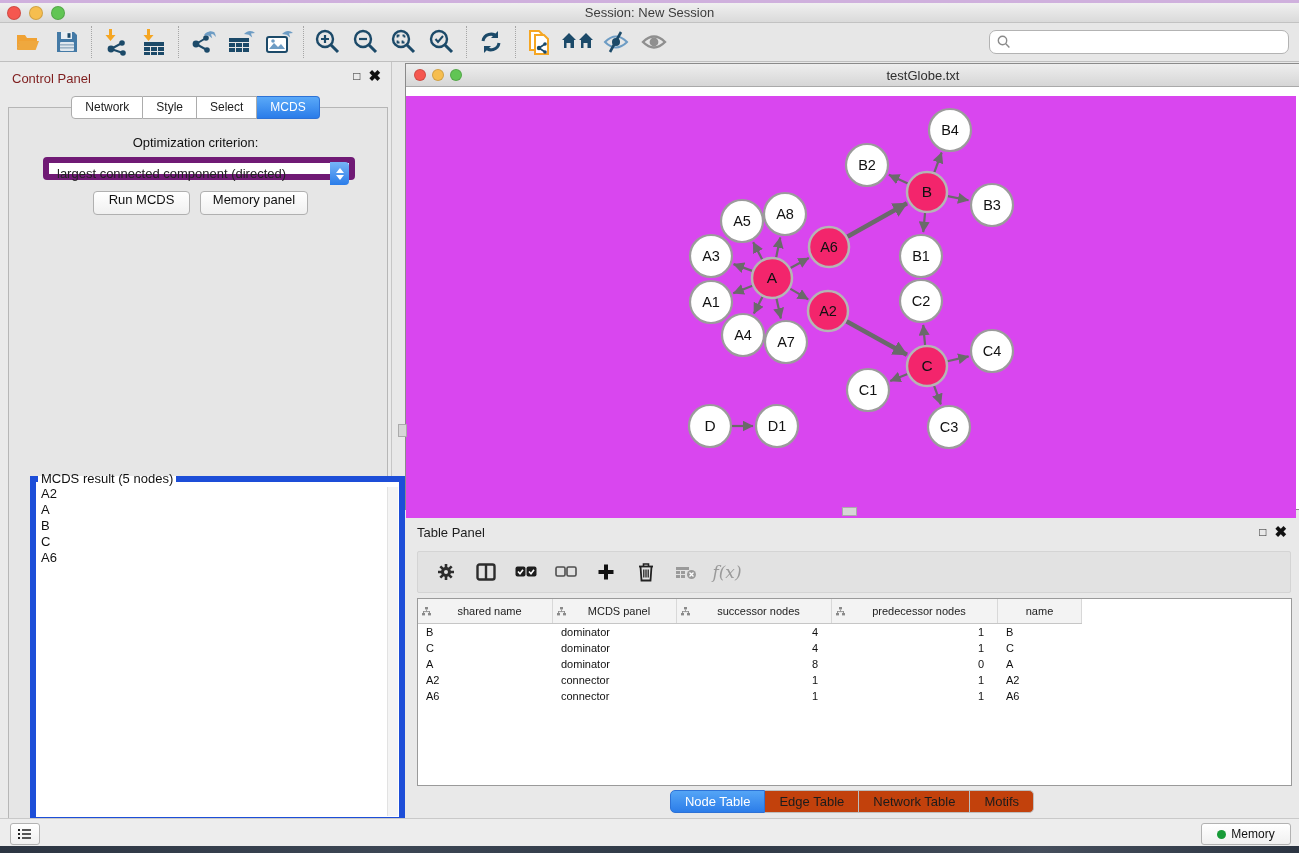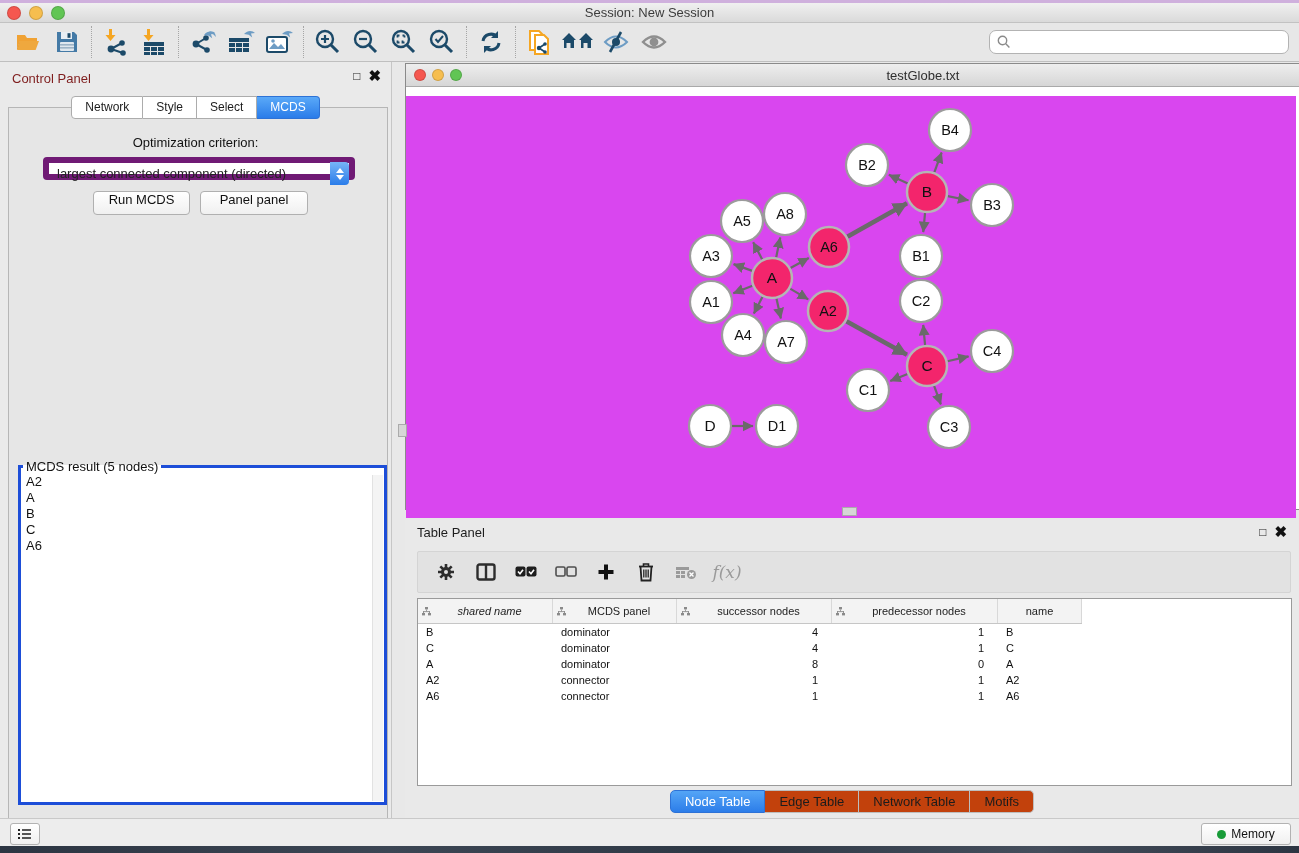--- a/index.html
+++ b/index.html
@@ -30,21 +30,21 @@
   .tab:last-child{border-radius:0 4px 4px 0}
   .tab.active{background:linear-gradient(#5aa9f8,#2a7ce9);border-color:#2d72d6;color:#fff}
   .opt-label{position:absolute;top:73px;left:0;width:100%;text-align:center;font-size:13px;color:#111}
   .dropdown{position:absolute;left:43px;top:95px;width:312px;height:23px;background:#fff;border:6px solid #701a75;border-radius:4px;font-size:13px;line-height:21px;padding-left:8px;box-sizing:border-box}
   .dd-stepper{position:absolute;right:0;top:-1px;width:19px;height:23px;border-radius:0 4px 4px 0;background:linear-gradient(#77b5f7,#2a7ce9);display:flex;flex-direction:column;align-items:center;justify-content:center;gap:2px}
   .dd-up{width:0;height:0;border-left:4px solid transparent;border-right:4px solid transparent;border-bottom:5px solid #fff}
   .dd-down{width:0;height:0;border-left:4px solid transparent;border-right:4px solid transparent;border-top:5px solid #fff}
   .cp-btn{position:absolute;top:129px;height:22px;background:linear-gradient(#ffffff,#f0f0f0);border:1px solid #b0b0b0;border-radius:4px;font-size:13px;font-family:"Liberation Sans",sans-serif;color:#111;text-align:center}
   #run-btn{left:93px;width:95px}
   #closepanel-btn{left:200px;width:106px}
-  .result-fieldset{position:absolute;left:18px;top:397px;width:363px;height:340px;border:3px solid #1d4ed8;background:#fff;margin:0;padding:0}
+  .result-fieldset{position:absolute;left:18px;top:397px;width:363px;height:340px;border:6px solid #1d4ed8;background:#fff;margin:12px;padding:0}
   .result-fieldset legend{font-size:13px;color:#111;padding:0 3px;margin-left:2px}
   .result-list{position:absolute;left:0;top:0;width:100%;height:100%;background:#fff;overflow:hidden}
   .result-item{font-size:13px;line-height:16px;padding:0 5px;color:#111}
   .result-scroll{position:absolute;right:1px;top:1px;bottom:1px;width:10px;background:#f4f4f4;border-left:1px solid #e2e2e2}
   
   #network-frame{position:absolute;left:405px;top:63px;width:1036px;height:447px;border:1px solid #8a8a8a;background:#fff;box-sizing:border-box}
   .nf-titlebar{position:absolute;top:0;left:0;width:100%;height:23px;background:linear-gradient(#eeeeee,#d6d6d6);border-bottom:1px solid #a9a9a9;text-align:center;font-size:13px;line-height:23px;color:#2f2f2f;box-sizing:border-box}
   .nf-lights{position:absolute;left:8px;top:5px;display:flex;gap:6px}
   .nf-light{width:12px;height:12px;border-radius:50%;border:1px solid rgba(0,0,0,.15);box-sizing:border-box}
   .nf-canvas{position:absolute;left:0;top:32px;width:890px;height:422px;background:#d946ef}
@@ -263,21 +263,21 @@
   <div class="cp-frame"></div>
   <div class="opt-label">Optimization criterion:</div>
   <div class="dropdown">
     <span>largest connected component (directed)</span>
     <div class="dd-stepper">
         <div class="dd-up"></div>
         <div class="dd-down"></div>
       </div>
   </div>
   <div class="cp-btn" id="run-btn">Run MCDS</div>
-  <div class="cp-btn" id="closepanel-btn">Panel panel</div>
+  <div class="cp-btn" id="closepanel-btn">Memory panel</div>
   <fieldset class="result-fieldset">
     <legend>MCDS result (5 nodes)</legend>
     <div class="result-list" id="result-list">
         <div class="result-item">A2</div>
         <div class="result-item">A</div>
         <div class="result-item">B</div>
         <div class="result-item">C</div>
         <div class="result-item">A6</div>
       </div>
     <div class="result-scroll"></div>
@@ -434,21 +434,21 @@
           <circle cx="16.5" cy="10.5" r="4.5" fill="#9a9a9a"></circle>
           <path d="M14.5 8.5l4 4M18.5 8.5l-4 4" stroke="#fff" stroke-width="1.4"></path>
         </svg>
       </div>
     <div class="tpt-btn">
         <span class="fx-label">f(x)</span>
       </div>
   </div>
   <div class="tbl-wrap">
     <div class="tbl-header" id="tbl-header">
-        <div class="th" style="width: 135px; font-style: italic;">
+        <div class="th" style="width: 135px;">
           <svg width="9" height="9" viewBox="0 0 9 9">
             <g fill="#8a8a8a">
               <rect x="3" y="0" width="3" height="2.4"></rect>
               <rect x="0" y="6" width="3" height="2.4"></rect>
               <rect x="6" y="6" width="3" height="2.4"></rect>
               <path d="M4.2 2.4h.8v2h-.8z"></path>
               <rect x="1" y="4.2" width="7" height=".9"></rect>
               <rect x="1" y="4.2" width=".9" height="2"></rect>
               <rect x="7.1" y="4.2" width=".9" height="2"></rect>
             </g>

